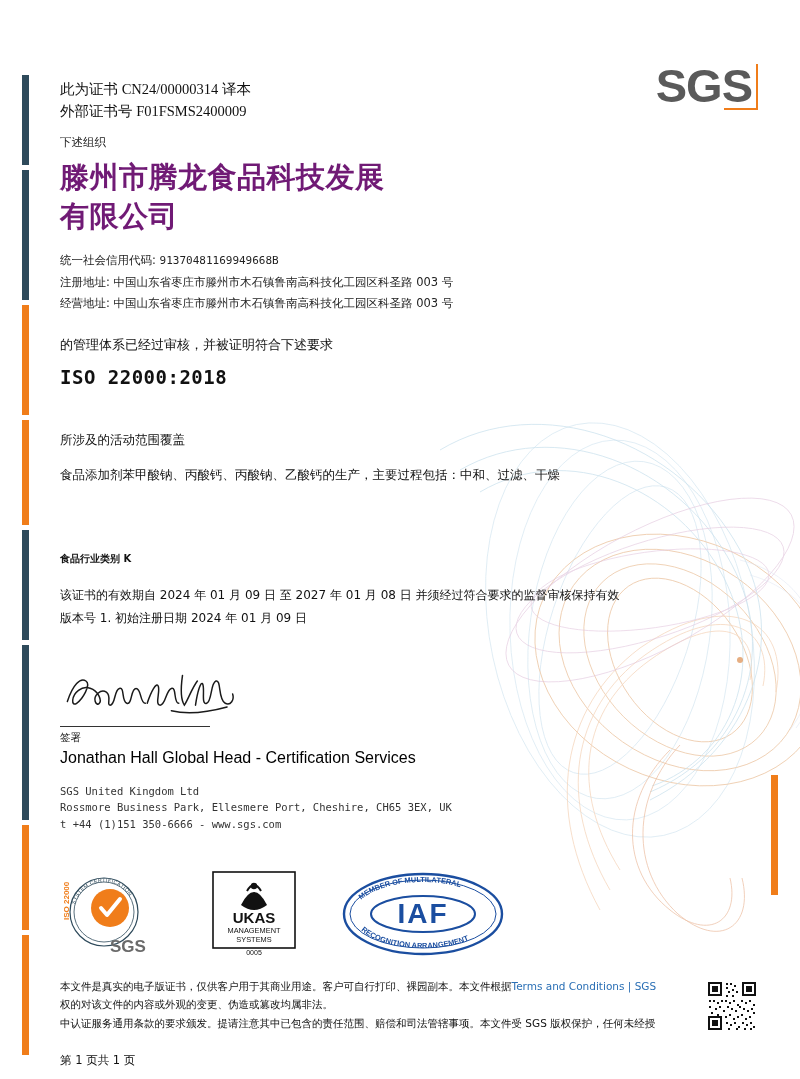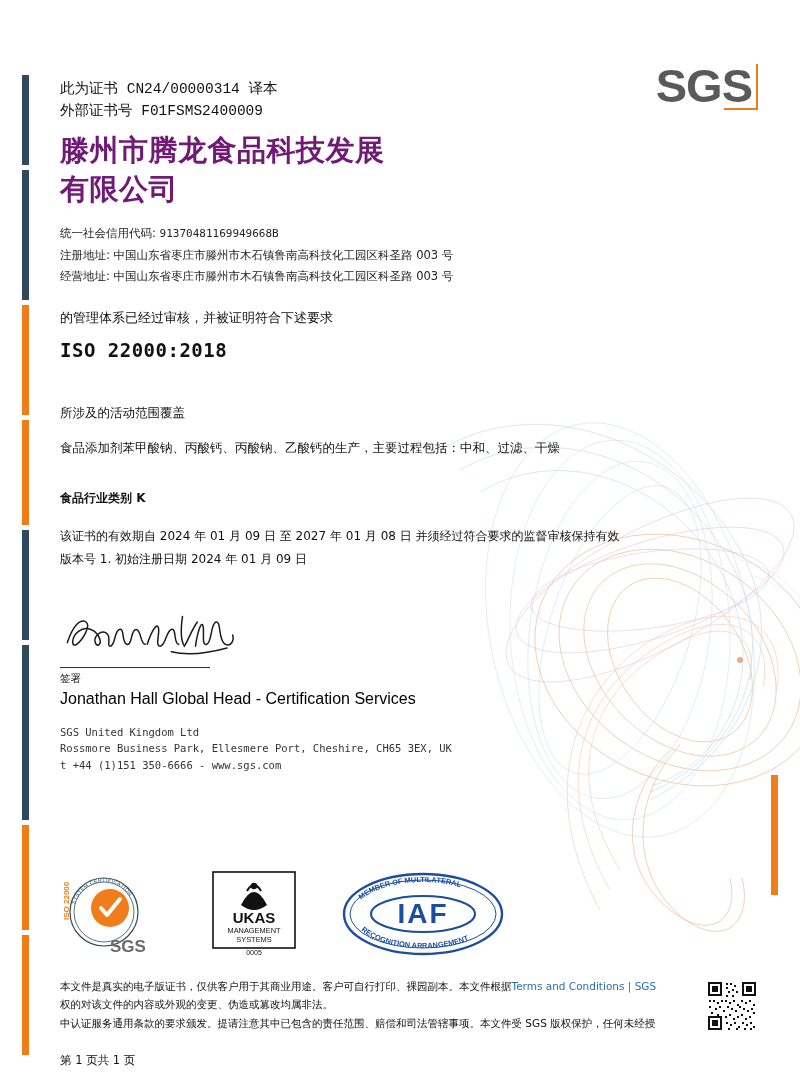--- a/index.html
+++ b/index.html
@@ -89,21 +89,21 @@
   
   .content {
     position: absolute;
     left: 60px;
     top: 0;
     width: 690px;
     z-index: 4;
   }
 
   .head-line {
-    font-family: Liberation Mono, monospace;
+    font-family: Liberation Serif, serif;
     font-size: 14.5px;
     color: #111;
     line-height: 1.55;
     white-space: pre;
   }
   .small-label {
     font-family: "DejaVu Sans", sans-serif;
     font-size: 11.5px;
     color: #222;
     margin-top: 12px;
@@ -144,22 +144,23 @@
   }
   .scope-line {
     font-family: "DejaVu Sans", sans-serif;
     font-size: 12.5px;
     color: #111;
     line-height: 1.6;
   }
   .sector {
     font-family: "DejaVu Sans", sans-serif;
     font-weight: bold;
-    font-size: 12px;
-    color: #111;
+    font-size: 10px;
+    color: #111;
+    margin-top: 35px;
   }
   .valid {
     font-family: "DejaVu Sans", sans-serif;
     font-size: 12px;
     color: #111;
     line-height: 1.9;
   }
 
   
   .sig-block { margin-top: 38px; }
@@ -294,20 +295,21 @@
     <div class="rule-h"></div>
   </div>
 
   <div class="content">
 
     <div style="height:78px"></div>
 
     <div class="head-line">此为证书 CN24/00000314 译本</div>
     <div class="head-line">外部证书号 F01FSMS2400009</div>
 
+    <div class="small-label">下述组织</div>
 
     <div class="company">滕州市腾龙食品科技发展</div>
     <div class="company" style="margin-top:0">有限公司</div>
 
     <div style="height:14px"></div>
 
     <div class="detail">
       <span>统一社会信用代码:</span>
       <span class="m">91370481169949668B</span>
     </div>

